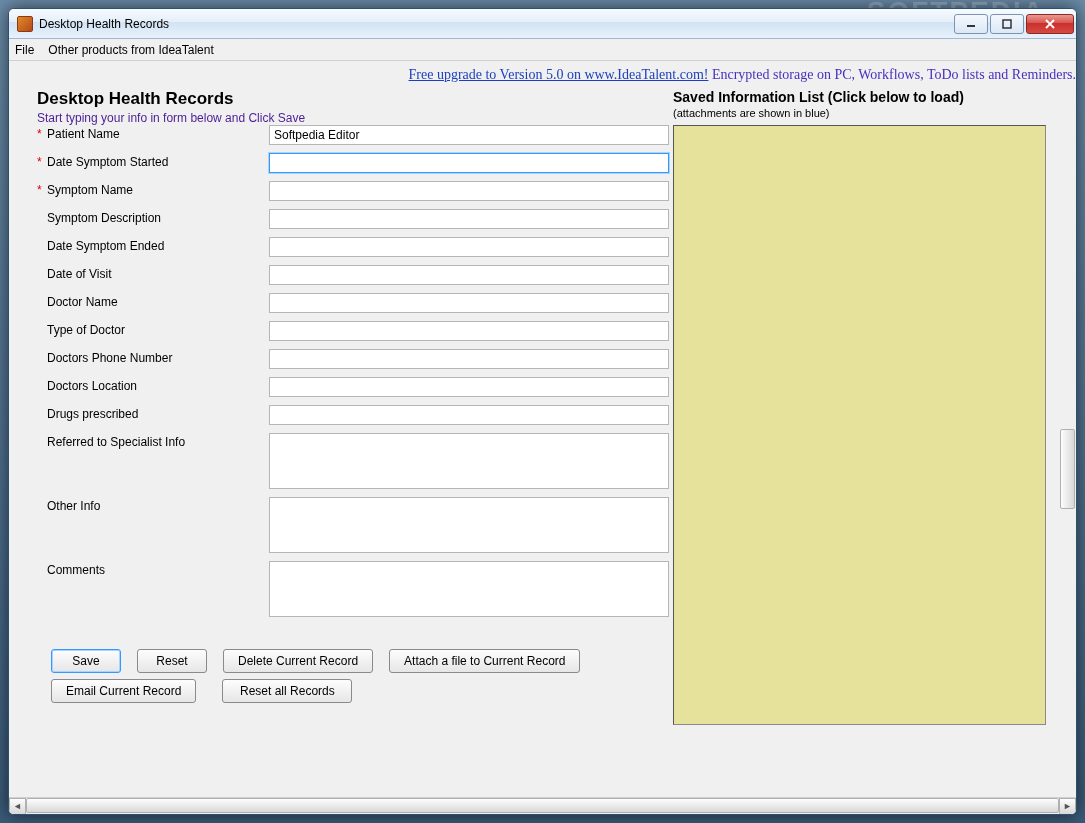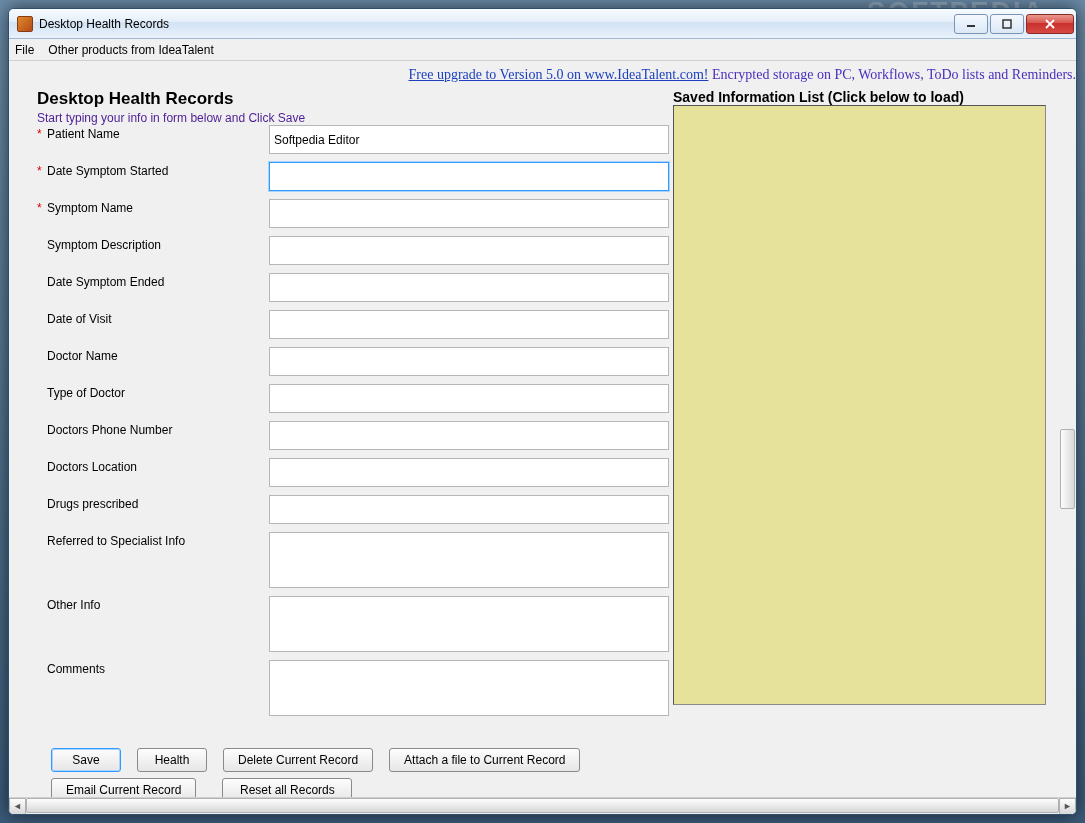--- a/index.html
+++ b/index.html
@@ -100,21 +100,21 @@
 .form-row .lbl-wrap {
   width: 232px;
   display:flex;
   align-items:flex-start;
   padding-top:2px;
 }
 .req { color:#d00; width:10px; display:inline-block; }
 .lbl { font-size:12px; }
 .inp {
   flex:1;
-  height:29px;
+  height:20px;
   border:1px solid #b6b6b6;
   background:#fff;
   padding:1px 4px;
   font-size:12px;
   font-family:inherit;
 }
 .inp.focused { border:1px solid #3399ff; outline:1px solid #a8d4ff; }
 textarea.inp {
   height:56px;
   resize:none;
@@ -356,32 +356,33 @@
       <div class="form-row">
         <div class="lbl-wrap">
             <span class="req"></span>
             <span class="lbl">Comments</span>
           </div>
         <textarea class="inp" style=""></textarea>
       </div>
 
       <div class="button-row">
         <button class="btn primary">Save</button>
-        <button class="btn">Health</button>
+        <button class="btn">Reset</button>
         <button class="btn" style="min-width:140px">Delete Current Record</button>
         <button class="btn" style="min-width:190px">Attach a file to Current Record</button>
       </div>
       <div class="button-row2">
         <button class="btn" style="min-width:140px">Email Current Record</button>
         <button class="btn" style="min-width:130px">Reset all Records</button>
       </div>
     </div>
 
     <div class="right-panel">
       <div class="right-heading">Saved Information List (Click below to load)</div>
+      <div class="right-sub">(attachments are shown in blue)</div>
       <div class="list-box"></div>
     </div>
 
     <div class="vscroll-ghost">
       <div class="vthumb"></div>
     </div>
 
     <div class="hscroll">
       <div class="arrow">◄</div>
       <div class="track">

